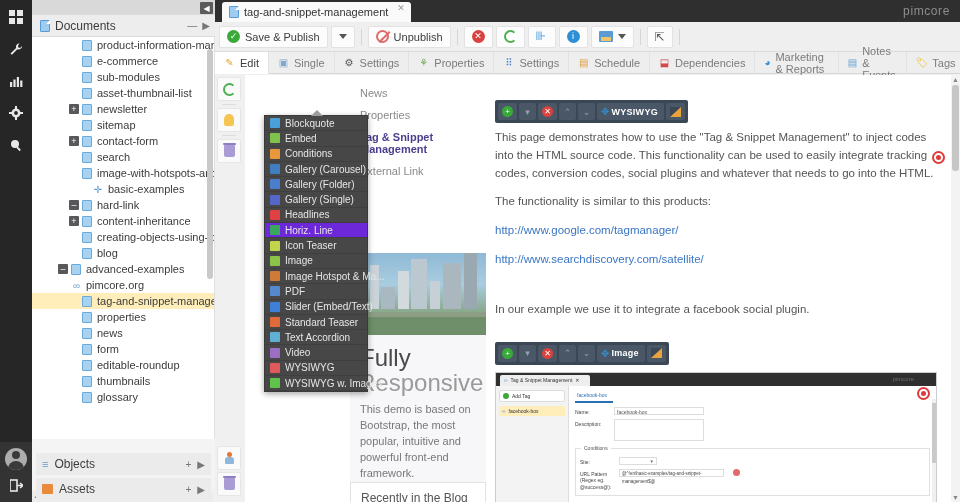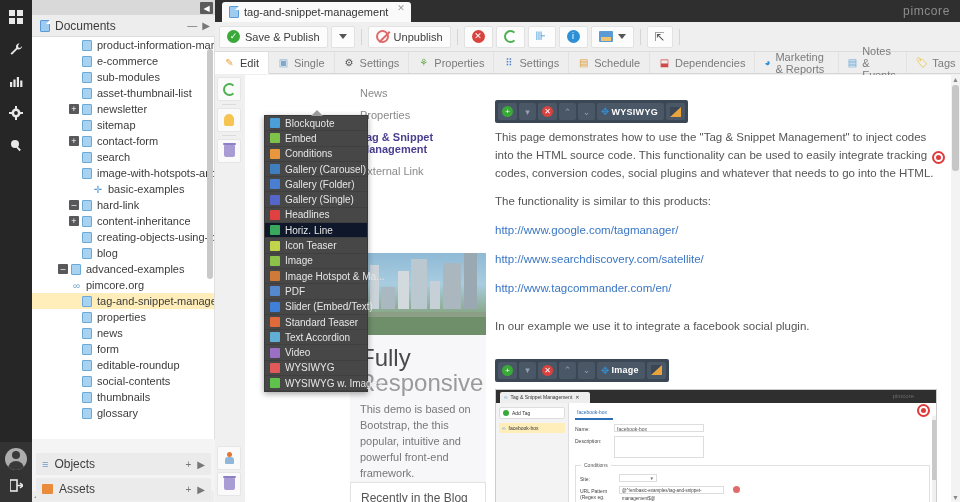--- a/index.html
+++ b/index.html
@@ -192,21 +192,21 @@
   .shot-scroll{ position:absolute; right:0; top:13px; bottom:0; width:4px; background:#f0f0f0;}
   .shot-scroll .t{ position:absolute; top:4px; right:0; width:4px; height:60px; background:#c9c9c9;}
 
   
   .ddmenu { position:absolute; left:264px; top:115px; width:104px; background:#474747; border:1px solid #3a3a3a;
      box-shadow:0 2px 6px rgba(0,0,0,.35); z-index:40; }
   .dd-arrow { position:absolute; left:46px; top:-6px; width:0;height:0;
      border-left:6px solid transparent;border-right:6px solid transparent;border-bottom:6px solid #9b9b9b;}
   .dditem{ height:15.3px; display:flex; align-items:center; gap:5px; padding:0 5px; font-size:10px; color:#e6e6e6;
      border-bottom:1px solid #3f3f3f; white-space:nowrap; cursor:pointer;}
-  .dditem.hl{ background:#0f172a; }
+  .dditem.hl{ background:#6d28d9; }
   .dd-ico{ width:10px;height:10px;flex:0 0 10px;border-radius:1px;}
 </style>
 </head>
 <body>
 
 <div class="app">
 
   <div class="rail">
     <div class="rail-top">
       <div class="rail-ico">
@@ -408,27 +408,20 @@
             <span class="pg"></span>
           </span>
           <span>form</span>
         </div>
         <div class="tnode" style="padding-left: 37px;">
           <span class="exp none"></span>
           <span class="ficon">
             <span class="pg"></span>
           </span>
           <span>editable-roundup</span>
-        </div>
-        <div class="tnode" style="padding-left: 37px;">
-          <span class="exp none"></span>
-          <span class="ficon">
-            <span class="pg"></span>
-          </span>
-          <span>social-contents</span>
         </div>
         <div class="tnode" style="padding-left: 37px;">
           <span class="exp none"></span>
           <span class="ficon">
             <span class="pg"></span>
           </span>
           <span>thumbnails</span>
         </div>
         <div class="tnode" style="padding-left: 37px;">
           <span class="exp none"></span>
@@ -600,21 +593,21 @@
               <div class="bld" style="left:61px;width:16px;height:50px;background:#bcc8cf;"></div>
               <div class="bld" style="left:80px;width:10px;height:28px;background:#c6d0d6;"></div>
               <div class="bld" style="left:93px;width:18px;height:46px;background:#aab7bf;"></div>
               <div class="bld" style="left:114px;width:13px;height:56px;background:#9aa8b1;"></div>
               <div style="position:absolute;left:0;bottom:0;width:136px;height:20px;background:#6f8f6a;"></div>
               <div style="position:absolute;left:0;bottom:18px;width:136px;height:5px;background:#8c9e86;"></div>
             </div>
             <div class="cardbody">
               <div class="h-fully">Fully</div>
               <div class="h-resp">Responsive</div>
-              <div class="cardtxt">This demo is based on Bootstrap, the this popular, intuitive and powerful front-end framework.</div>
+              <div class="cardtxt">This demo is based on Bootstrap, the most popular, intuitive and powerful front-end framework.</div>
               <div class="lorembtn">Lorem ipsum</div>
             </div>
           </div>
 
           <div class="blogbox">
             <h4>Recently in the Blog</h4>
 
           </div>
 
           <div class="maincol">
@@ -643,22 +636,21 @@
                   <span class="edit-sq"></span>
                 </div>
             </div>
 
             <div class="bodytxt" style="position:relative;">
               <p>This page demonstrates how to use the "Tag &amp; Snippet Management" to inject codes into the HTML source code. This functionality can be used to easily integrate tracking codes, conversion codes, social plugins and whatever that needs to go into the HTML.</p>
               <div class="redmark" style="right:-8px;top:22px;"></div>
               <p>The functionality is similar to this products:</p>
               <div class="lnkrow">http://www.google.com/tagmanager/</div>
               <div class="lnkrow">http://www.searchdiscovery.com/satellite/</div>
-              <div class="lnkrow">http://www.tagcommander.com/en/</div>
-              <p style="margin-top:20px;">In our example we use it to integrate a facebook social plugin.</p>
+              <p style="margin-top:32px;">In our example we use it to integrate a facebook social plugin.</p>
             </div>
 
             <div class="elbar" style="margin-top:12px;">
               <div class="ebtn">
                   <span class="dot g">+</span>
                 </div>
               <div class="ebtn">
                   <span class="chev">▾</span>
                 </div>
               <div class="ebtn">

